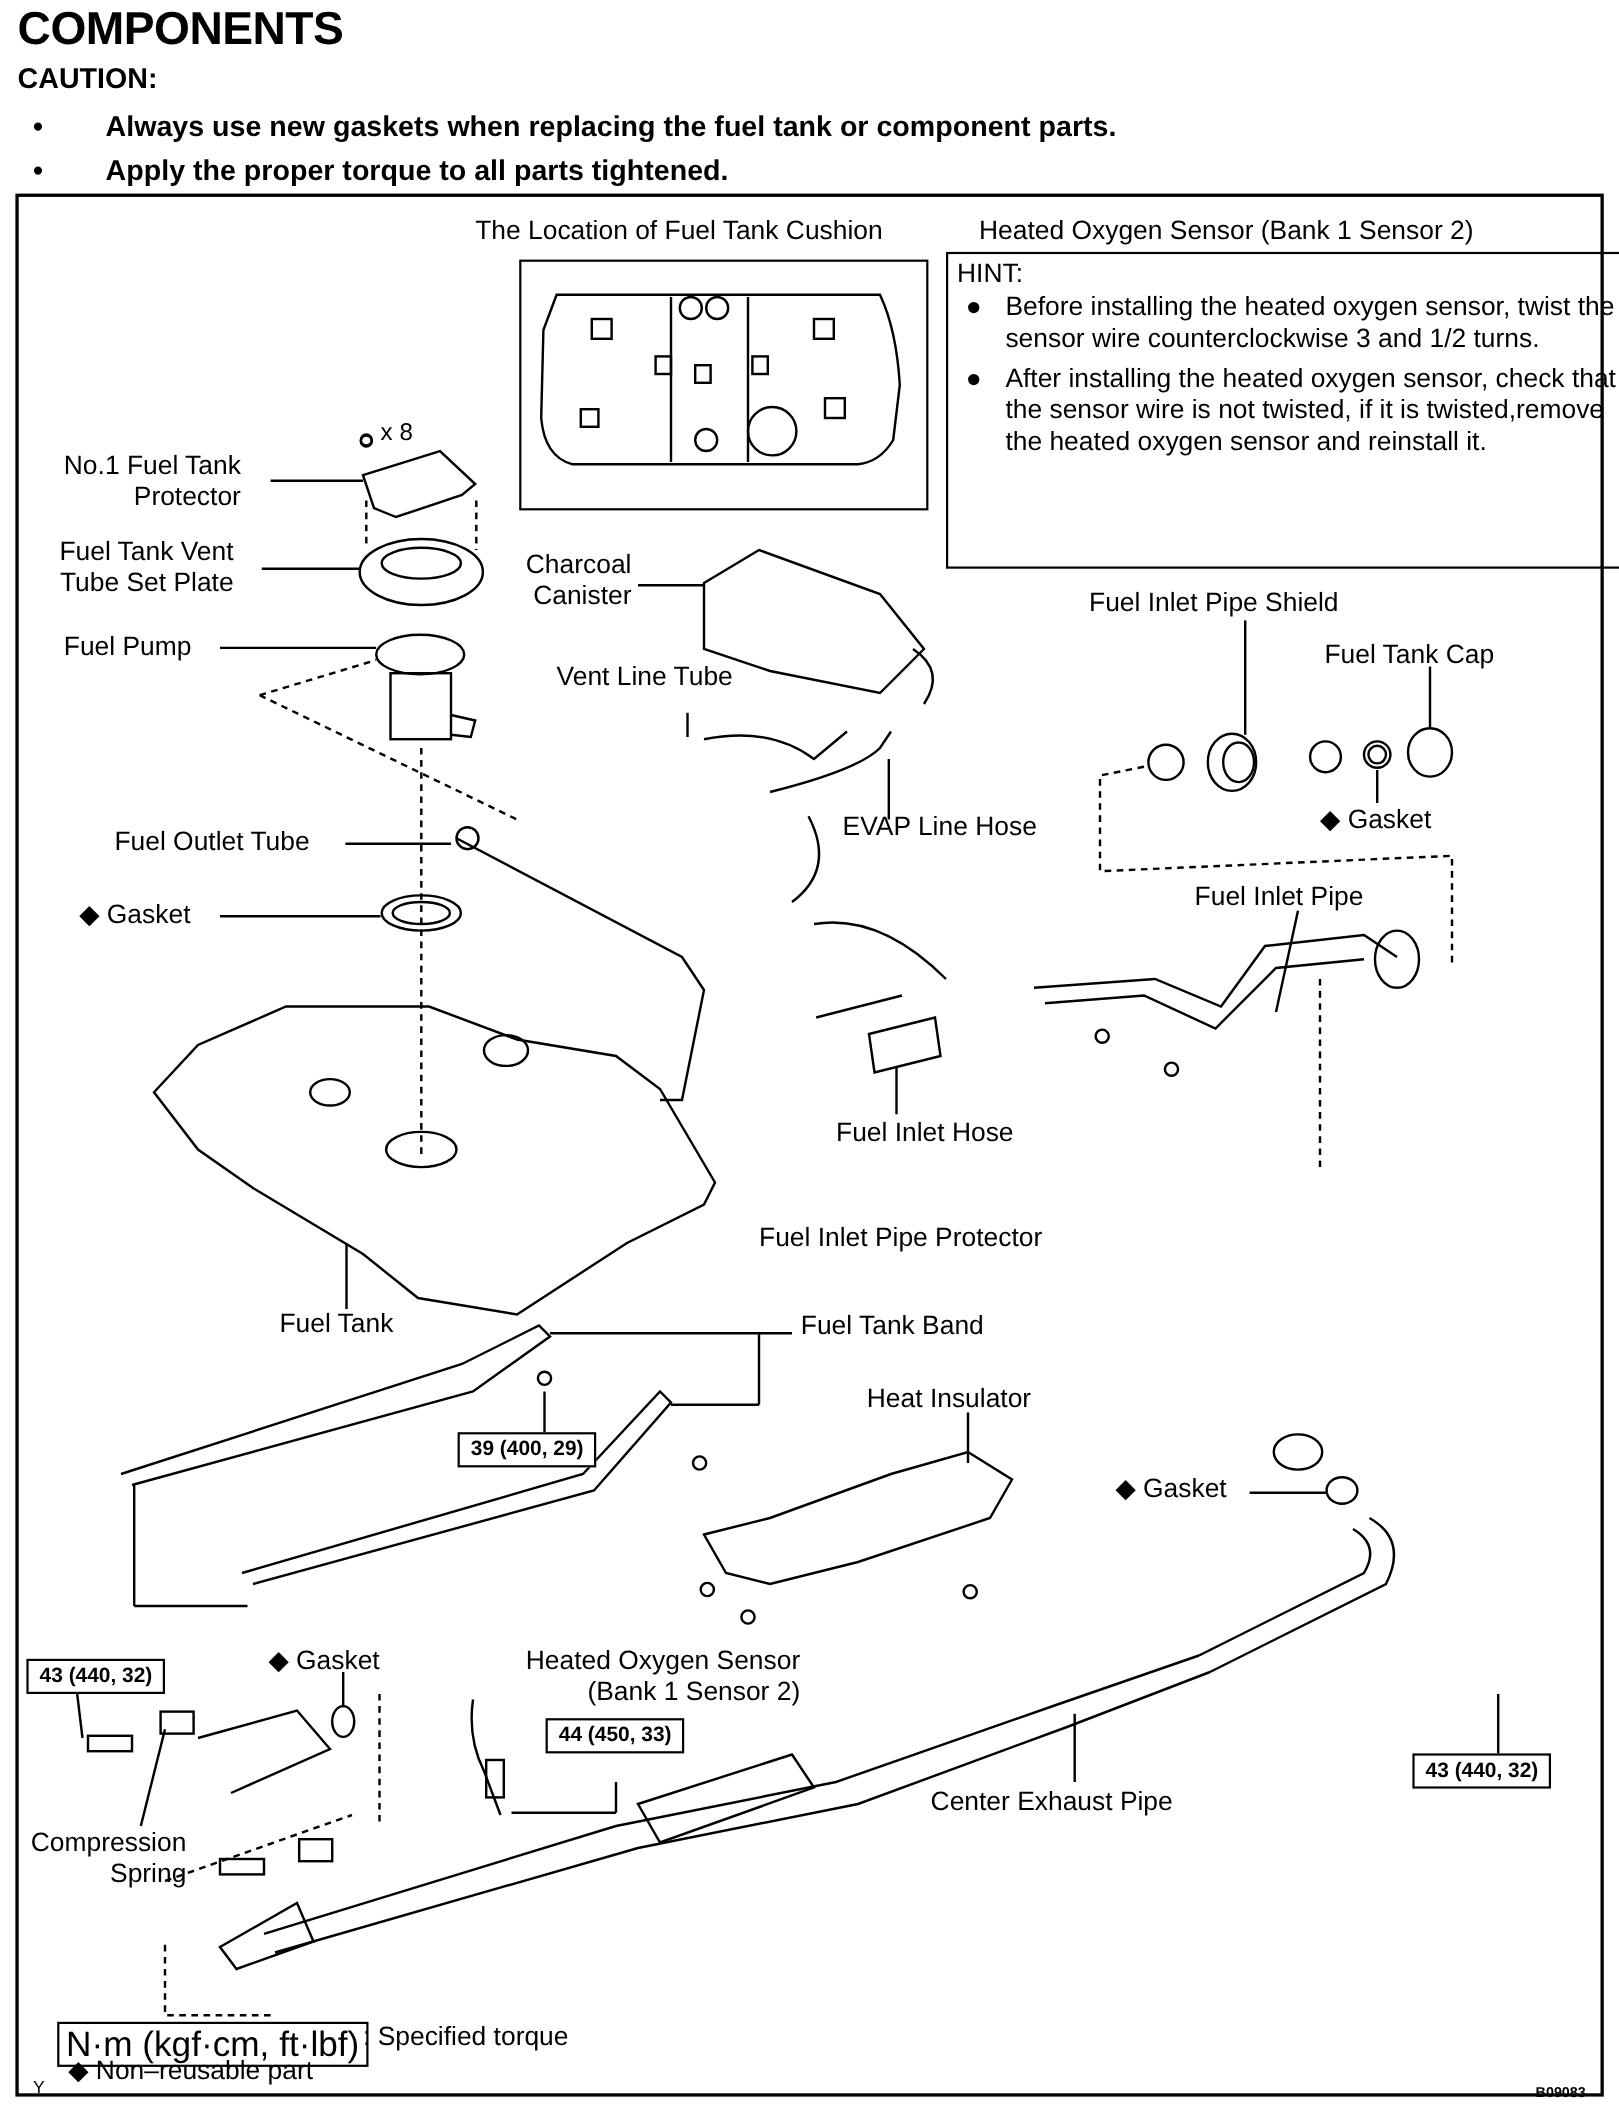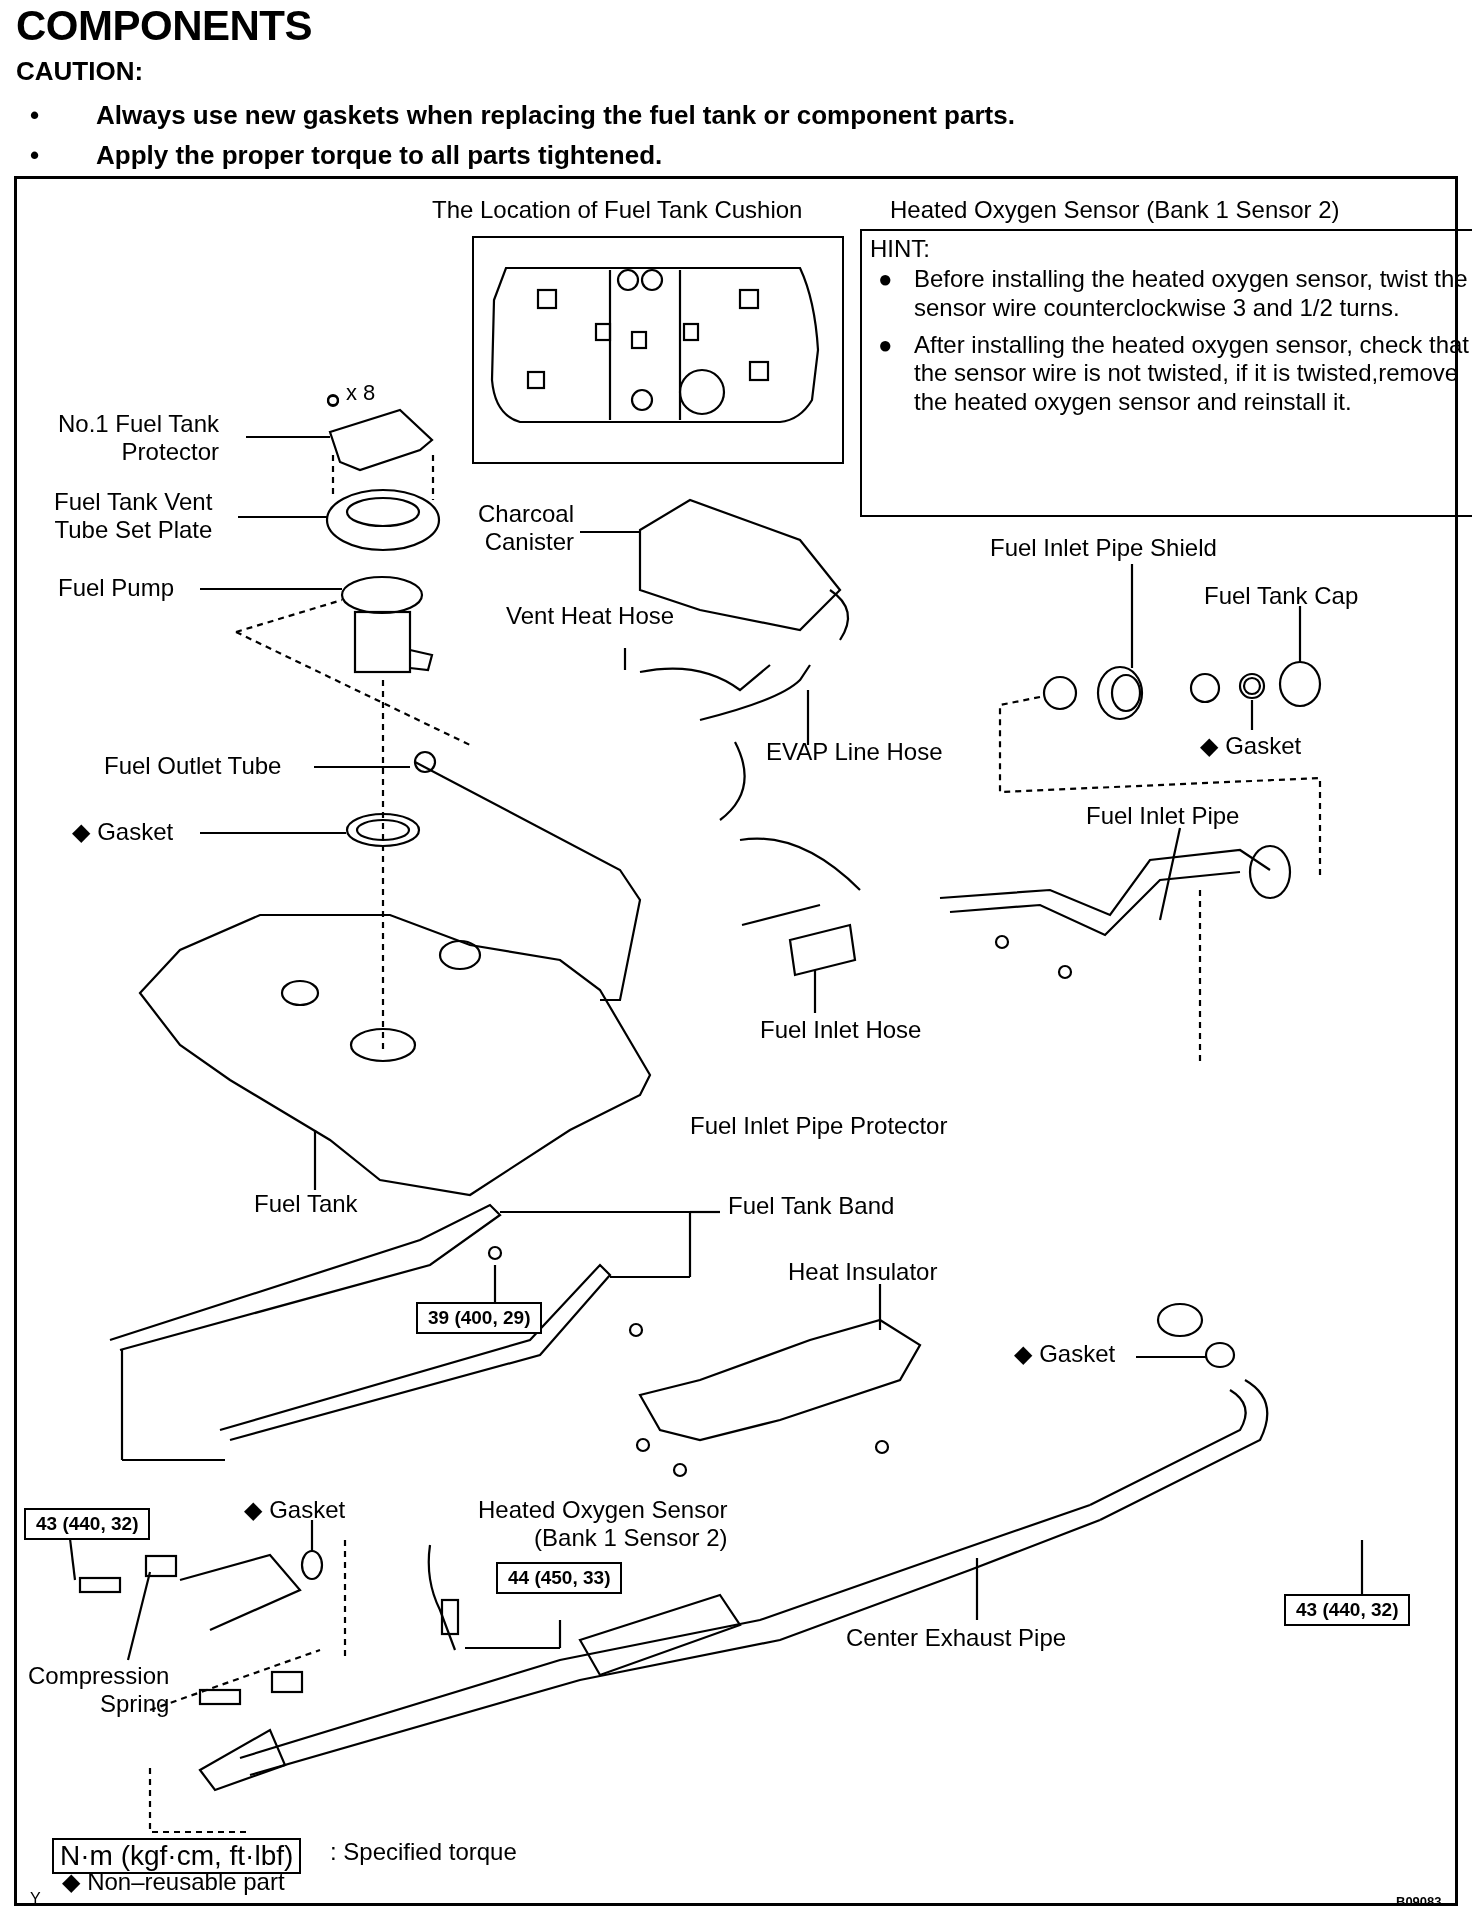--- a/index.html
+++ b/index.html
@@ -16,21 +16,21 @@
             padding: 3px 10px; background: #fff; white-space: nowrap; }
   .hint-box { position: absolute; left: 860px; top: 229px; width: 642px; height: 288px;
               border: 2px solid #000; box-sizing: border-box; padding: 4px 8px; font-size: 24px; }
   .hint-title { display: block; margin-bottom: 2px; }
   .hint-item { position: relative; padding-left: 44px; line-height: 1.2; margin-bottom: 8px; }
   .hint-item .b { position: absolute; left: 8px; top: 0; }
   .cushion-box { position: absolute; left: 472px; top: 236px; width: 372px; height: 228px;
                  border: 2px solid #000; box-sizing: border-box; }
   svg.art { position: absolute; left: 0; top: 0; }
   .legend-box { position: absolute; left: 52px; top: 1838px; border: 2px solid #000;
-                font-size: 28px; padding: 0 6px; }
+                font-size: 32px; padding: 0 6px; }
   .legend-text { position: absolute; left: 330px; top: 1838px; font-size: 24px; }
   .legend-nr { position: absolute; left: 62px; top: 1868px; font-size: 24px; }
   .corner-y { position: absolute; left: 30px; top: 1890px; font-size: 16px; }
   .figid { position: absolute; left: 1396px; top: 1894px; font-size: 13px; font-weight: bold; }
 </style>
 </head>
 <body>
 
 <div class="heading">COMPONENTS</div>
 <div class="caution">CAUTION:</div>
@@ -235,21 +235,21 @@
 </div>
 <div class="lbl" style="left:54px;top:488px">
   <div>Fuel Tank Vent</div>
   <div>Tube Set Plate</div>
 </div>
 <div class="lbl" style="left:58px;top:574px">Fuel Pump</div>
 <div class="lbl" style="left:478px;top:500px">
   <div>Charcoal</div>
   <div>Canister</div>
 </div>
-<div class="lbl" style="left:506px;top:602px">Vent Heat Hose</div>
+<div class="lbl" style="left:506px;top:602px">Vent Line Tube</div>
 <div class="lbl" style="left:766px;top:738px">EVAP Line Hose</div>
 <div class="lbl" style="left:990px;top:534px">Fuel Inlet Pipe Shield</div>
 <div class="lbl" style="left:1204px;top:582px">Fuel Tank Cap</div>
 <div class="lbl" style="left:1200px;top:732px">◆ Gasket</div>
 <div class="lbl" style="left:1086px;top:802px">Fuel Inlet Pipe</div>
 <div class="lbl" style="left:104px;top:752px">Fuel Outlet Tube</div>
 <div class="lbl" style="left:72px;top:818px">◆ Gasket</div>
 <div class="lbl" style="left:760px;top:1016px">Fuel Inlet Hose</div>
 <div class="lbl" style="left:690px;top:1112px">Fuel Inlet Pipe Protector</div>
 <div class="lbl" style="left:254px;top:1190px">Fuel Tank</div>

